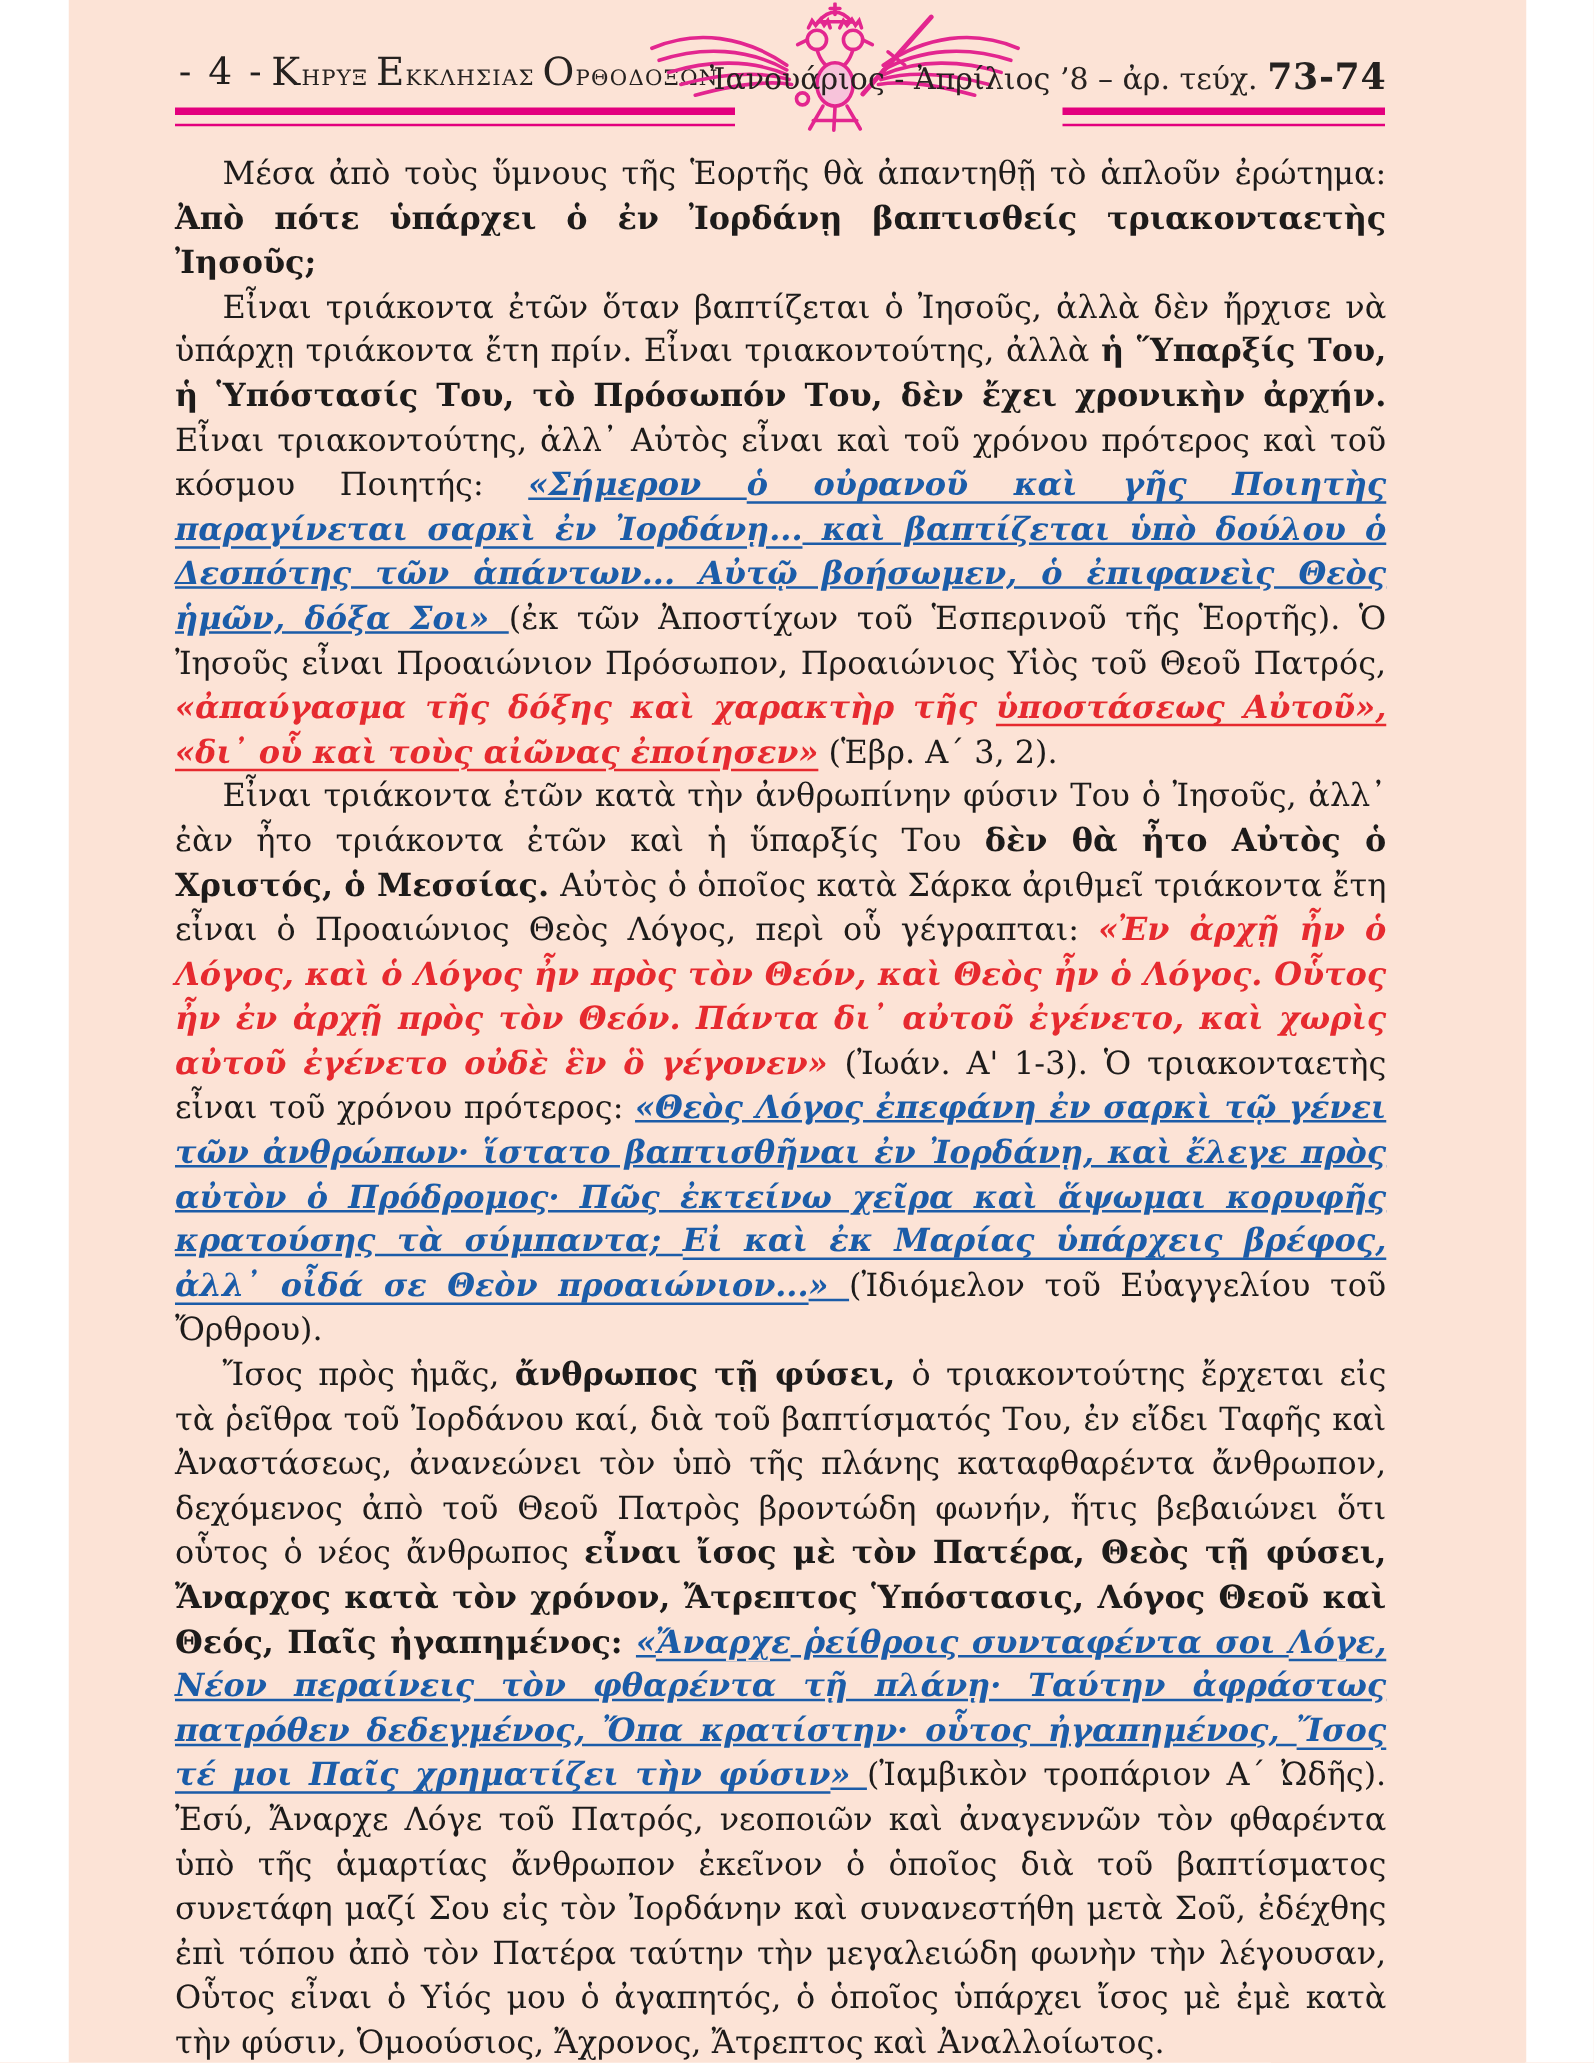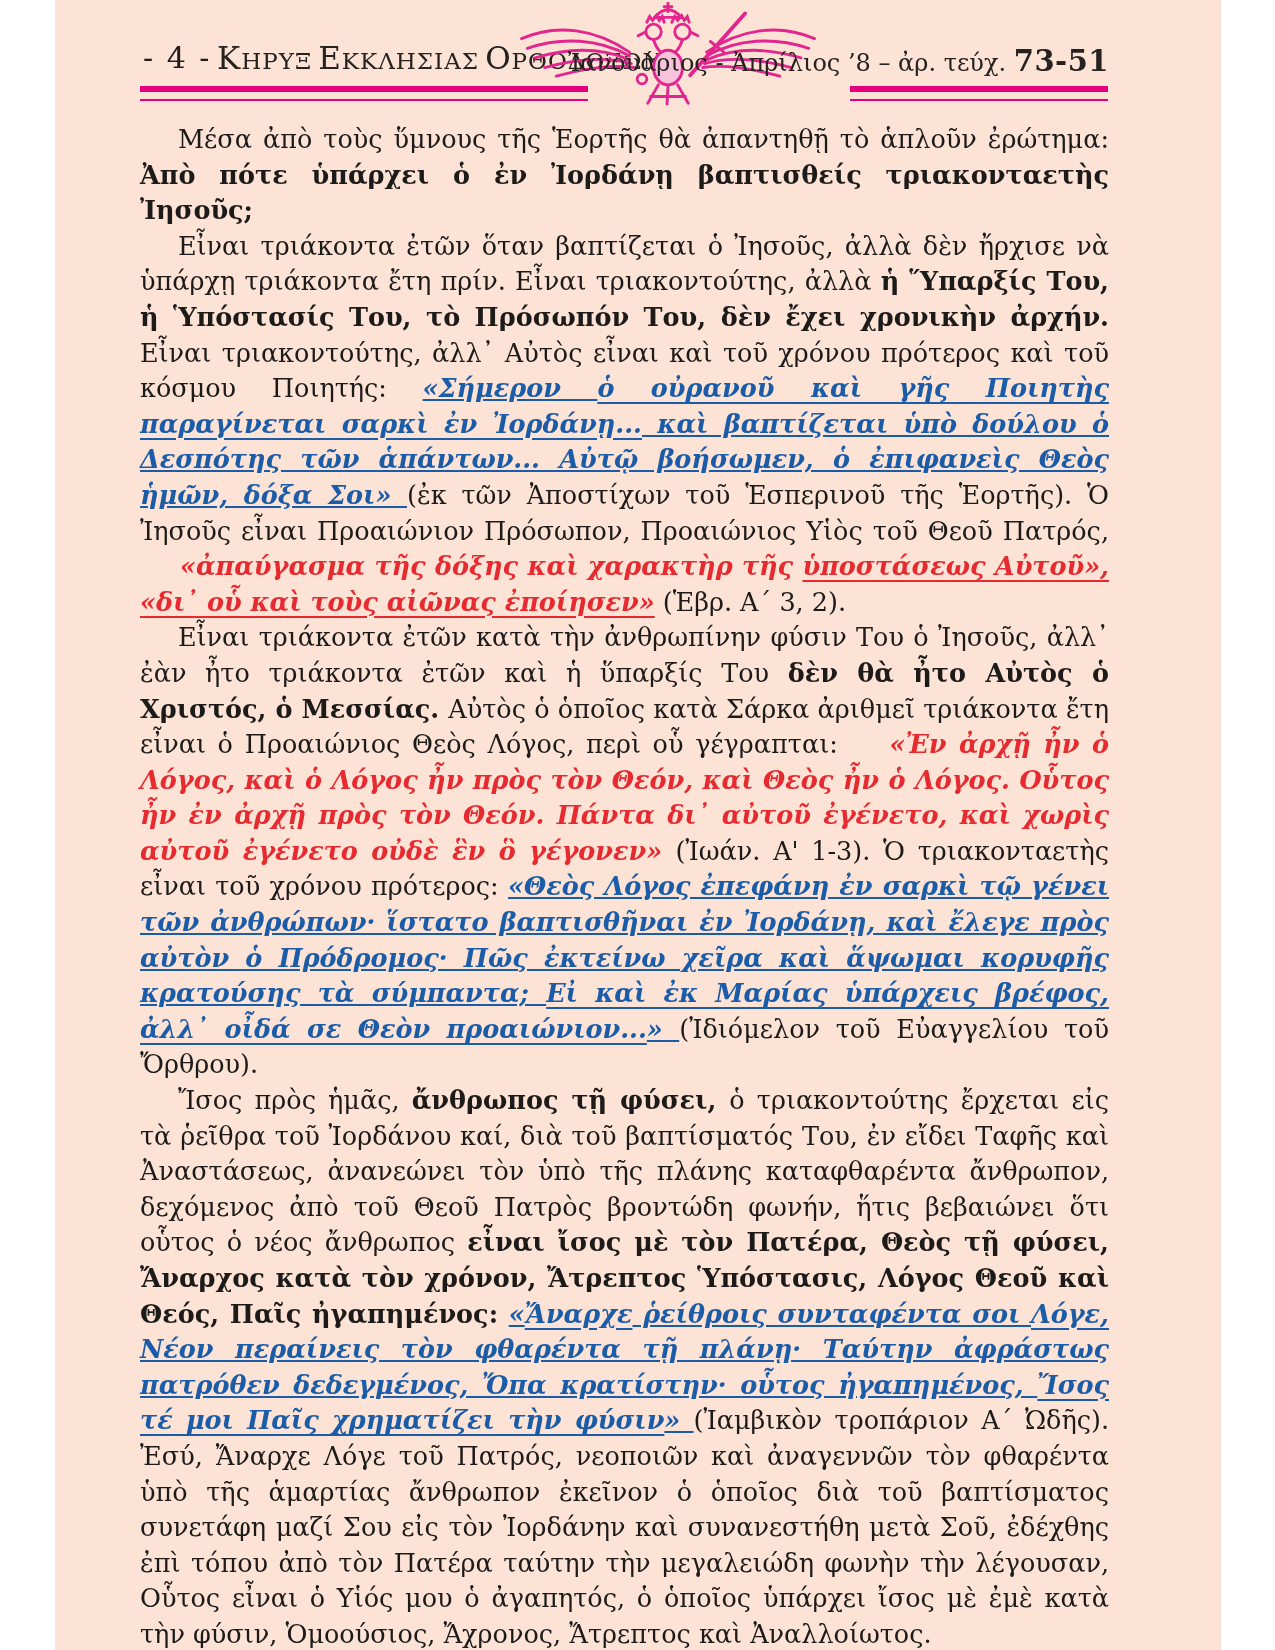--- a/index.html
+++ b/index.html
@@ -17,21 +17,21 @@
   }
   
   .header{position:relative;height:110px;}
   .pagenum{
     position:absolute;left:88px;top:40px;font-size:30px;letter-spacing:2px;color:#201d1c;
   }
   .masthead{
     position:absolute;left:162px;top:40px;white-space:nowrap;color:#262220;letter-spacing:1px;
   }
   .masthead .cap{font-size:31px;}
-  .masthead .sc{font-size:23px;}
+  .masthead .sc{font-size:17px;}
   .issue{
     position:absolute;right:112px;top:44px;white-space:nowrap;color:#262220;font-size:24px;
   }
   .issue .issue-no{font-size:29px;font-weight:bold;letter-spacing:0.5px;}
   .rule{position:absolute;background:var(--accent);}
   .rule.thick{height:6px;top:86px;}
   .rule.thin{height:2px;top:99px;}
   .rule.left{left:85px;width:448px;}
   .rule.right{left:795px;width:258px;}
   .eagle{position:absolute;left:458px;top:2px;width:310px;height:106px;}
@@ -40,21 +40,21 @@
     margin:12px 112px 0 85px;
     font-size:25.5px;line-height:35.6px;text-align:justify;
   }
   .body-text p{margin:0;padding:0;}
   .body-text p.indent{text-indent:38px;}
   .run-normal{color:var(--ink);}
   .run-bold{color:var(--ink);font-weight:bold;}
   .run-blue{color:var(--blue);font-weight:bold;font-style:italic;text-decoration:underline;}
   .run-blue_u{color:var(--blue);font-weight:bold;font-style:italic;
               text-decoration:underline;text-decoration-thickness:2px;text-underline-offset:5px;}
-  .run-red{color:var(--red);font-weight:bold;font-style:italic;margin-left:40px;}
+  .run-red{color:var(--red);font-weight:bold;font-style:italic;}
   .run-red_u{color:var(--red);font-weight:bold;font-style:italic;
              text-decoration:underline;text-decoration-thickness:2px;text-underline-offset:5px;}
 </style>
 </head>
 <body>
 
 <div class="page">
 
   <div class="header">
     <span class="pagenum">- 4 -</span>
@@ -97,21 +97,21 @@
       <path d="M142,98 L178,98"></path>
 
       <path d="M183,76 L240,12" stroke-width="4"></path>
       <path d="M204,41 L218,52"></path>
 
       <circle cx="133" cy="80" r="5"></circle>
     </svg>
 
     <span class="issue">
       <span>Ἰανουάριος - Ἀπρίλιος ’8 – ἀρ. τεύχ.</span>
-      <span class="issue-no">73-51</span>
+      <span class="issue-no">73-74</span>
     </span>
 
     <div class="rule thick left"></div>
     <div class="rule thick right"></div>
     <div class="rule thin left"></div>
     <div class="rule thin right"></div>
   </div>
 
   <main class="body-text">
       <p class="indent"><span class="run-normal">Μέσα ἀπὸ τοὺς ὕμνους τῆς Ἑορτῆς θὰ ἀπαντηθῇ τὸ ἁπλοῦν ἐρώτημα: </span><span class="run-bold">Ἀπὸ πότε ὑπάρχει ὁ ἐν Ἰορδάνῃ βαπτισθείς τριακονταετὴς Ἰησοῦς;</span></p>

